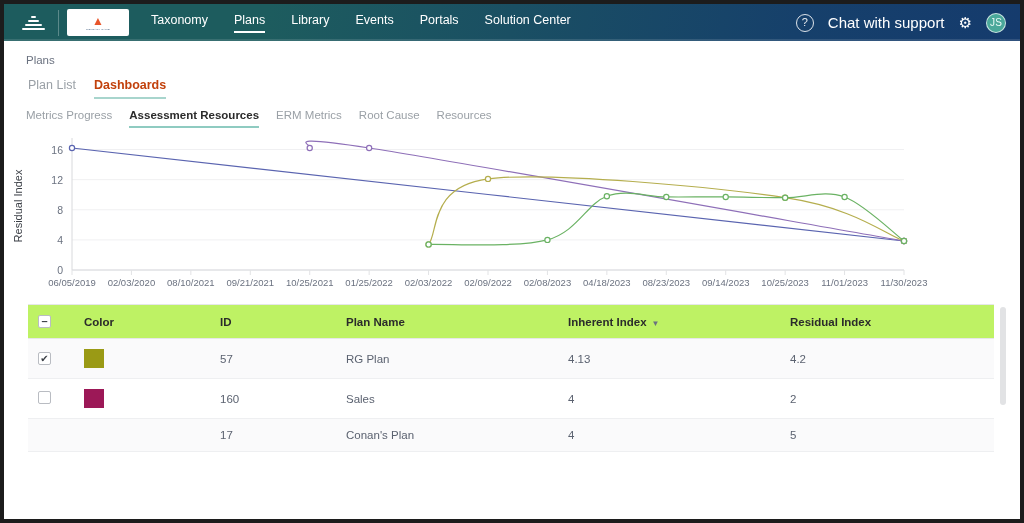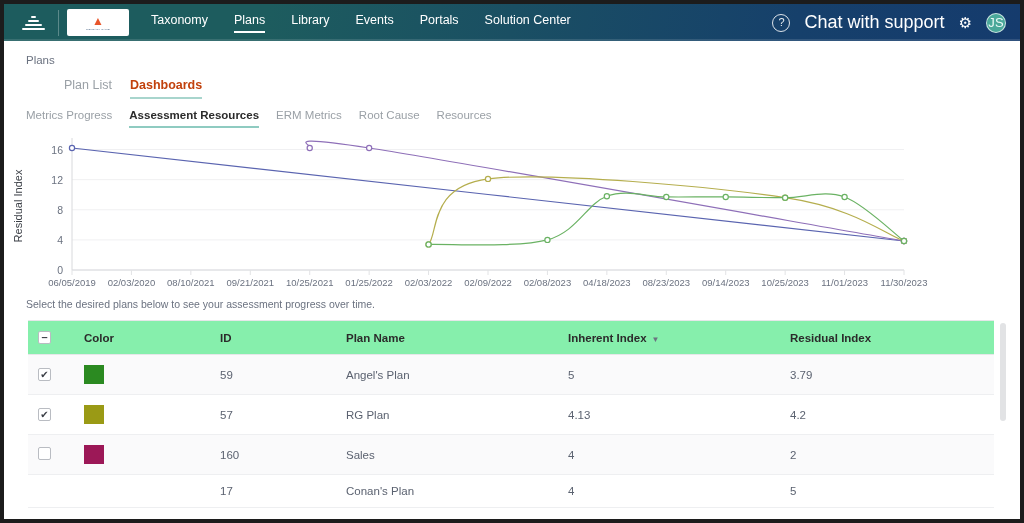--- a/index.html
+++ b/index.html
@@ -51,34 +51,34 @@
     padding-bottom: 3px; border-bottom: 2px solid transparent; line-height:15px;
   }
   .nav-link.active { border-bottom-color: #ffffff; }
   .topnav-right { margin-left:auto; display:flex; align-items:center; gap:14px; padding-right:14px; }
   .icon-circle {
     width:18px; height:18px; border-radius:50%;
     border:1.4px solid rgba(255,255,255,.85);
     display:flex; align-items:center; justify-content:center;
     font-size:11px; color:rgba(255,255,255,.9); line-height:1;
   }
-  .chat-label { font-size:18px; color:#fff; white-space:nowrap; }
+  .chat-label { font-size:15px; color:#fff; white-space:nowrap; }
   .gear { font-size:15px; color:#fff; line-height:1; }
   .avatar {
     width:20px; height:20px; border-radius:50%;
     background:#4aa89a; border:1px solid rgba(255,255,255,.7);
     display:flex; align-items:center; justify-content:center;
-    font-size:13px; color:#eafaf6; letter-spacing:.2px;
+    font-size:10px; color:#eafaf6; letter-spacing:.2px;
   }
 
   
   .content { padding: 0 0 0 0; }
   .breadcrumb { font-size: 11.5px; color:#6b7280; padding: 13px 0 0 22px; }
   .tabs-primary {
-    display:flex; gap: 18px; padding: 12px 0 0 24px; align-items:flex-end;margin-left:36px;
+    display:flex; gap: 18px; padding: 12px 0 0 24px; align-items:flex-end;
   }
   .tab-p {
     font-size: 12.5px; color:#9aa0a6; padding-bottom: 5px;
     border-bottom: 2px solid transparent; cursor:pointer; white-space:nowrap;
   }
   .tab-p.active { color:#c2410c; font-weight:bold; border-bottom-color:#a8d5cd; }
   .tabs-secondary {
     display:flex; gap: 17px; padding: 10px 16px 0 22px; align-items:flex-end;
   }
   .tab-s {
@@ -97,21 +97,21 @@
   
   .table-outer {
     position:relative;
     margin: 10px 22px 0 24px;
     width: 966px;
     border-top: 1px solid #e6e7e9;
     background:#fff;
   }
   table { width: 100%; border-collapse: collapse; table-layout: fixed; }
   thead th {
-    background:#86efac; text-align:left; font-size:11.5px; color:#2b2b2b;
+    background:#bef264; text-align:left; font-size:11.5px; color:#2b2b2b;
     font-weight:bold; padding: 10px 0 10px 12px; height:31px;
     border-bottom:1px solid #e6e7e9; white-space:nowrap;
   }
   thead th.c-check { width: 44px; padding-left: 10px; }
   thead th.c-color { width: 136px; }
   thead th.c-id    { width: 126px; }
   thead th.c-name  { width: 222px; }
   thead th.c-inh   { width: 222px; }
   thead th.c-res   { width: auto; }
   tbody td {
@@ -258,49 +258,38 @@
             <circle cx="602.8571428571429" cy="62.211764705882345" r="2.6" fill="#ffffff" stroke="#6ab263" stroke-width="1.2"></circle>
             <circle cx="662.2857142857143" cy="62.964705882352945" r="2.6" fill="#ffffff" stroke="#6ab263" stroke-width="1.2"></circle>
             <circle cx="721.7142857142857" cy="62.964705882352945" r="2.6" fill="#ffffff" stroke="#6ab263" stroke-width="1.2"></circle>
             <circle cx="781.1428571428571" cy="63.71764705882353" r="2.6" fill="#ffffff" stroke="#6ab263" stroke-width="1.2"></circle>
             <circle cx="840.5714285714286" cy="62.964705882352945" r="2.6" fill="#ffffff" stroke="#6ab263" stroke-width="1.2"></circle>
             <circle cx="900" cy="107.01176470588236" r="2.6" fill="#ffffff" stroke="#6ab263" stroke-width="1.2"></circle>
           </g>
         </svg>
     </div>
 
-    <div class="note">Select the desired plans below to see your assessment progress over time.</div>
 
     <div class="table-outer">
       <table>
         <thead>
           <tr>
             <th class="c-check">
               <span class="cb indet"></span>
             </th>
             <th class="c-color">Color</th>
             <th class="c-id">ID</th>
             <th class="c-name">Plan Name</th>
             <th class="c-inh">
               <span>Inherent Index</span><span class="sort-caret">▼</span>
             </th>
             <th class="c-res">Residual Index</th>
           </tr>
         </thead>
         <tbody id="tbody">
-            <tr>
-              <td class="c-check"><span class="cb checked"></span></td>
-              <td>
-                <span class="swatch" style="background: rgb(43, 138, 33);"></span>
-              </td>
-              <td>59</td>
-              <td>Angel's Plan</td>
-              <td>5</td>
-              <td>3.79</td>
-            </tr>
             <tr>
               <td class="c-check"><span class="cb checked"></span></td>
               <td>
                 <span class="swatch" style="background: rgb(154, 154, 21);"></span>
               </td>
               <td>57</td>
               <td>RG Plan</td>
               <td>4.13</td>
               <td>4.2</td>
             </tr>

